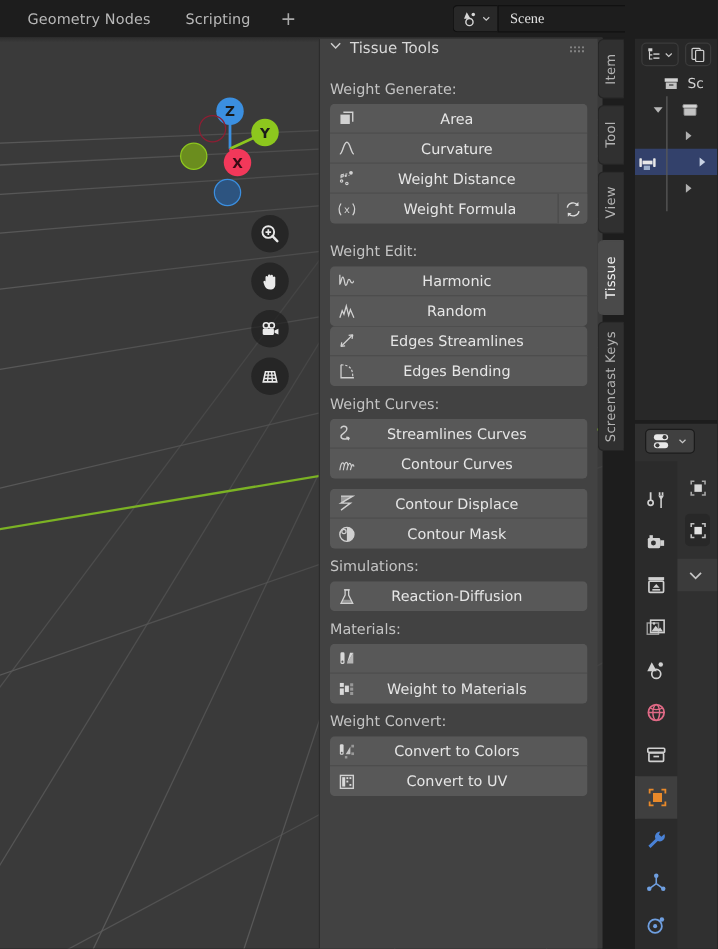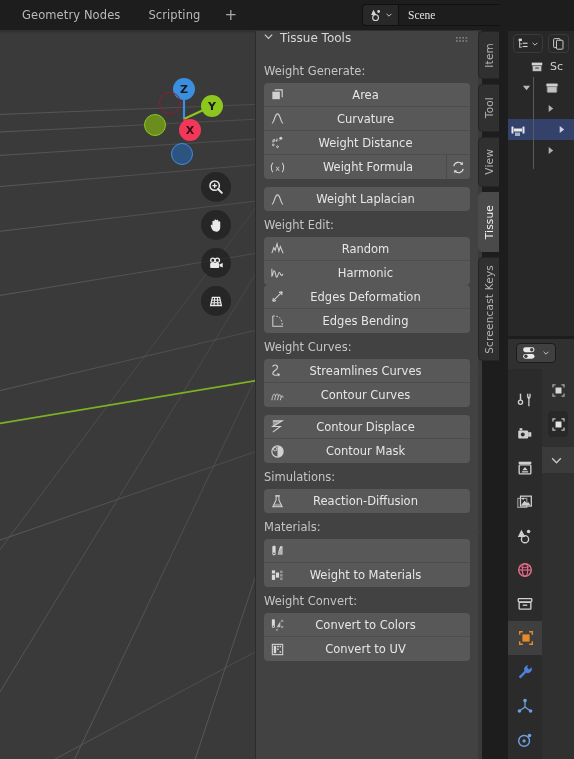--- a/index.html
+++ b/index.html
@@ -354,61 +354,51 @@
           <svg width="15" height="15" viewBox="0 0 16 16">
             <path d="M3 6.5 A5 5 0 0 1 12 4.6" fill="none" stroke="#dcdcdc" stroke-width="1.2"></path>
             <path d="M13 9.5 A5 5 0 0 1 4 11.4" fill="none" stroke="#dcdcdc" stroke-width="1.2"></path>
             <path d="M12.5 1.8 L12.6 5.2 L9.4 4.6 Z" fill="#dcdcdc"></path>
             <path d="M3.5 14.2 L3.4 10.8 L6.6 11.4 Z" fill="#dcdcdc"></path>
           </svg>
         </span>
       </div>
     </div>
     <div class="gap6"></div>
-    <div class="btnGroup">
-      <div class="tBtn">
-        <span class="bIcon">
-          <svg width="15" height="15" viewBox="0 0 16 16">
-            <path d="M2 13 C4.5 13 5 3 8 3 C11 3 11.5 13 14 13" fill="none" stroke="#dcdcdc" stroke-width="1.2"></path>
-          </svg>
-        </span>
-        <span class="bLabel">Weight Laplacian</span>
-      </div>
-    </div>
 
     <div class="sectionLabel">Weight Edit:</div>
     <div class="btnGroup">
       <div class="tBtn">
         <span class="bIcon">
           <svg width="15" height="15" viewBox="0 0 16 16">
+            <path d="M2 3 L2 11 C3 11 3.2 5 4.5 5 C6 5 5.8 12 7.2 12 C8.6 12 8.4 7 9.8 7 C11.2 7 11 10 12.4 10 C13.4 10 13.6 8.5 14 8.5" fill="none" stroke="#dcdcdc" stroke-width="1.1"></path>
+          </svg>
+        </span>
+        <span class="bLabel">Harmonic</span>
+      </div>
+      <div class="tBtn">
+        <span class="bIcon">
+          <svg width="15" height="15" viewBox="0 0 16 16">
             <path d="M2 13 L4 7 L5.5 10 L7.5 3 L9.5 11 L11 6 L14 13" fill="none" stroke="#dcdcdc" stroke-width="1.1"></path>
           </svg>
         </span>
         <span class="bLabel">Random</span>
-      </div>
-      <div class="tBtn">
-        <span class="bIcon">
-          <svg width="15" height="15" viewBox="0 0 16 16">
-            <path d="M2 3 L2 11 C3 11 3.2 5 4.5 5 C6 5 5.8 12 7.2 12 C8.6 12 8.4 7 9.8 7 C11.2 7 11 10 12.4 10 C13.4 10 13.6 8.5 14 8.5" fill="none" stroke="#dcdcdc" stroke-width="1.1"></path>
-          </svg>
-        </span>
-        <span class="bLabel">Harmonic</span>
       </div>
     </div>
 
     <div class="btnGroup">
       <div class="tBtn">
         <span class="bIcon">
           <svg width="15" height="15" viewBox="0 0 16 16">
             <path d="M3 13 L13 3" stroke="#dcdcdc" stroke-width="1.1" fill="none"></path>
             <path d="M13 3 L9.5 3.6 M13 3 L12.4 6.5" stroke="#dcdcdc" stroke-width="1.1" fill="none"></path>
             <path d="M3 13 L6.5 12.4 M3 13 L3.6 9.5" stroke="#dcdcdc" stroke-width="1.1" fill="none"></path>
           </svg>
         </span>
-        <span class="bLabel">Edges Deformation</span>
+        <span class="bLabel">Edges Streamlines</span>
       </div>
       <div class="tBtn">
         <span class="bIcon">
           <svg width="15" height="15" viewBox="0 0 16 16">
             <path d="M3 2 L3 13 L14 13" fill="none" stroke="#dcdcdc" stroke-width="1.1"></path>
             <path d="M3 2 C10 2 13 5 13 12" fill="none" stroke="#dcdcdc" stroke-width="1" stroke-dasharray="2 1.5"></path>
           </svg>
         </span>
         <span class="bLabel">Edges Bending</span>
       </div>

